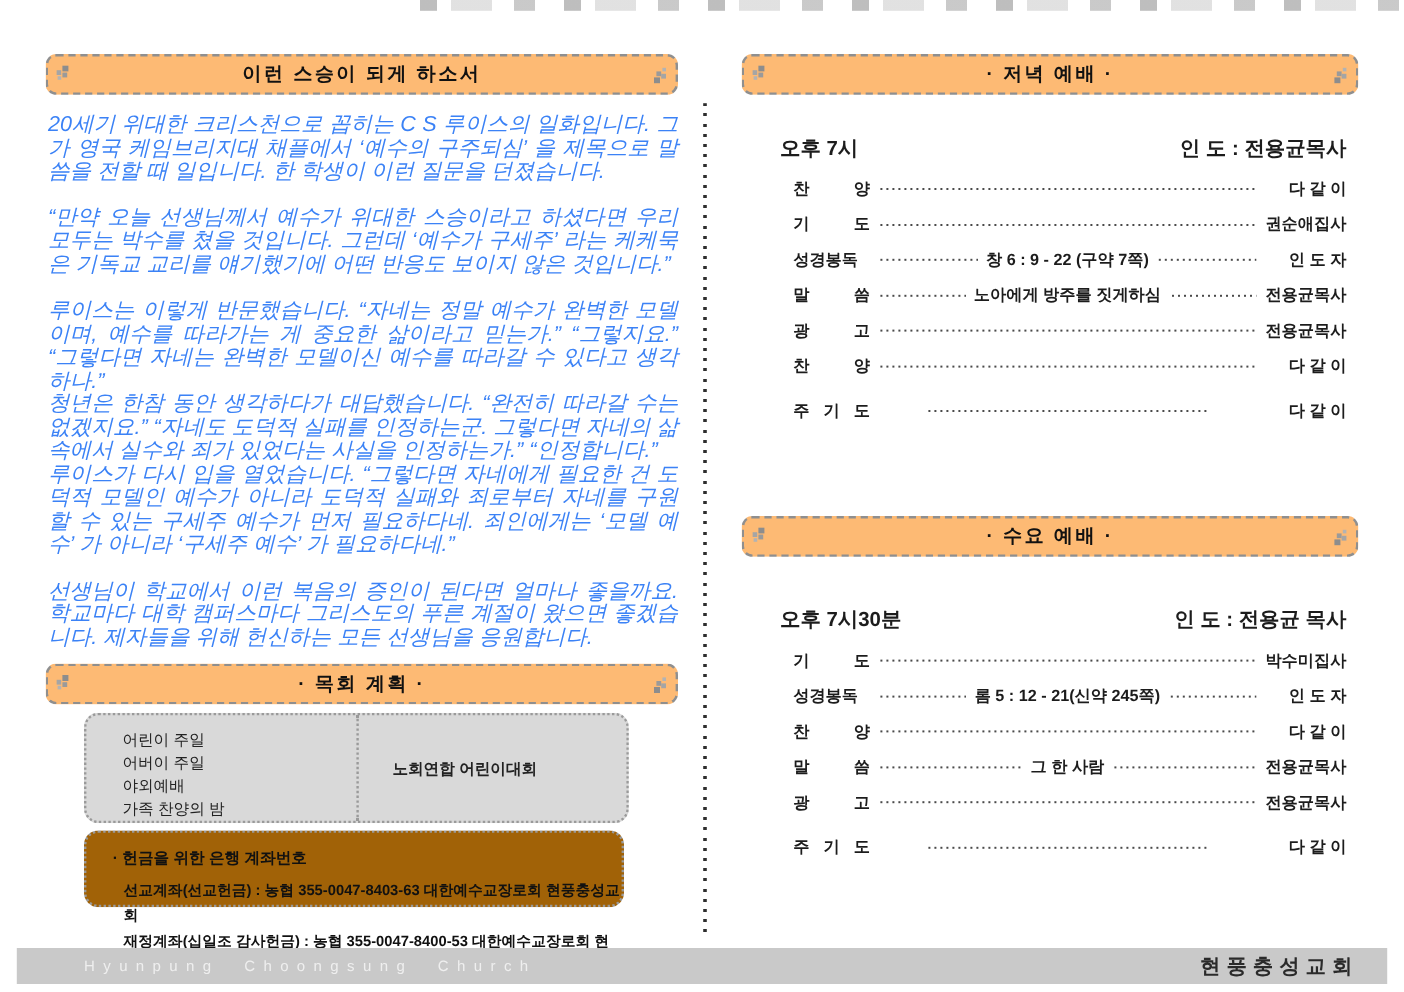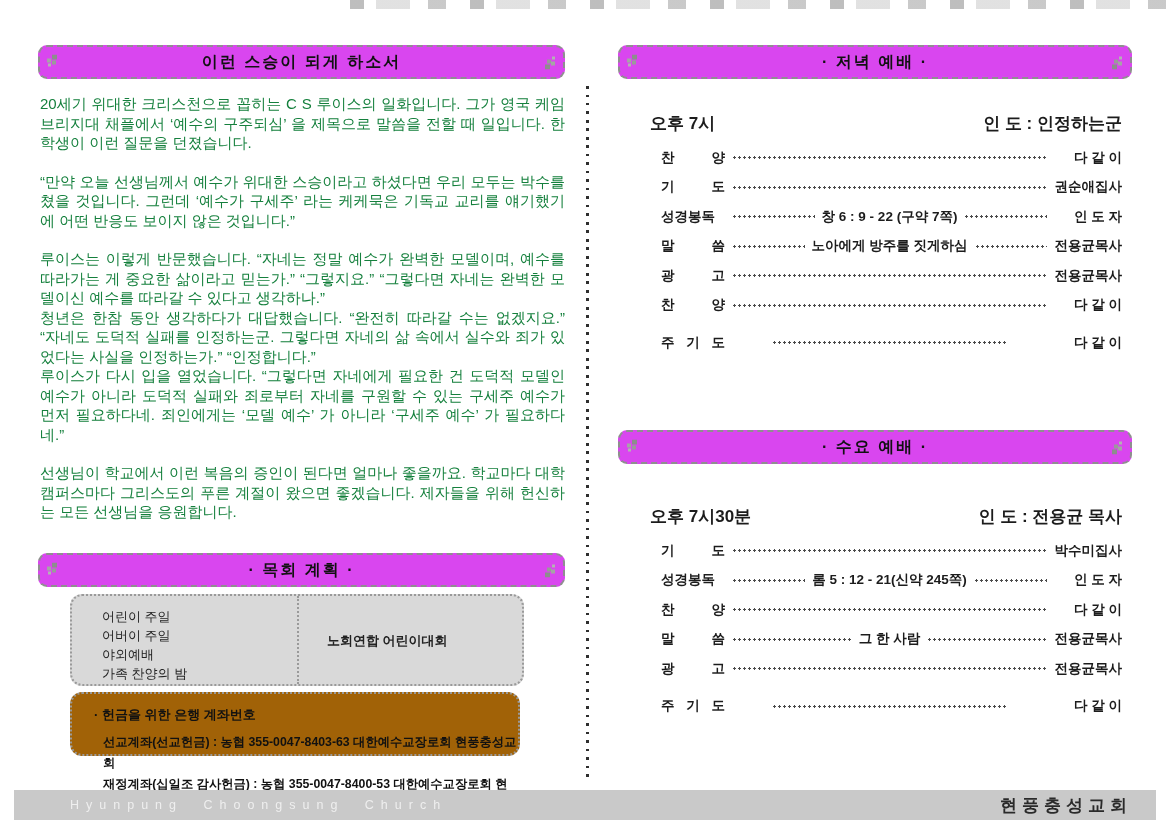--- a/index.html
+++ b/index.html
@@ -13,31 +13,31 @@
   .scan-top{
     position:absolute;left:350px;top:0;width:820px;height:9px;opacity:.55;
     background:repeating-linear-gradient(90deg,
       rgba(40,40,40,.55) 0 14px, rgba(0,0,0,0) 14px 26px,
       rgba(40,40,40,.25) 26px 60px, rgba(0,0,0,0) 60px 78px,
       rgba(40,40,40,.45) 78px 96px, rgba(0,0,0,0) 96px 120px);
   }
   
   .hdr-box{
     position:absolute;height:30px;
-    background:#d946ef;border:2px dashed #8f8f8f;border-radius:9px;
+    background:#fdba74;border:2px dashed #8f8f8f;border-radius:9px;
     display:flex;align-items:center;justify-content:center;
   }
   .hdr-box .title{font-weight:bold;font-size:16px;letter-spacing:2px;color:#111;}
   .orn{position:absolute;top:50%;transform:translateY(-50%);}
   .orn.left{left:7px;}
   .orn.right{right:7px;}
   
   .body-text{
     position:absolute;left:40px;top:94px;width:525px;
-    font-size:15px;line-height:19.5px;text-align:justify;color:#15803d;
+    font-size:18px;line-height:19.5px;text-align:justify;color:#3b82f6;font-style:italic;
   }
   .body-text p{margin:0;}
   .body-text p.gap-after{margin-bottom:19px;}
   
   .plan-box{
     position:absolute;left:70px;top:594px;width:450px;height:88px;
     background:#d9d9d9;border:2px dotted #9a9a9a;border-radius:12px;
     display:flex;
   }
   .plan-col{flex:1;padding:11px 0 0 30px;font-size:13px;line-height:19px;color:#222;}
@@ -171,21 +171,21 @@
     <rect x="11" y="2" width="3" height="3" fill="#b3b3b3"></rect>
     <rect x="6" y="5" width="4" height="4" fill="#9a9a9a"></rect>
     <rect x="10" y="7" width="4" height="4" fill="#a5a5a5"></rect>
     <rect x="4" y="10" width="5" height="5" fill="#8d8d8d"></rect>
   </svg>
 </div>
 
 <div class="worship" style="top:112px;">
   <div class="w-time-row">
     <span>오후 7시</span>
-    <span>인 도 : 인정하는군</span>
+    <span>인 도 : 전용균목사</span>
   </div>
   <div>
   <div class="w-row">
     <span class="w-label">찬 양</span>
     <span class="w-dots"></span>
 
     <span class="w-name">다 같 이</span>
   </div>
 
   <div class="w-row">

